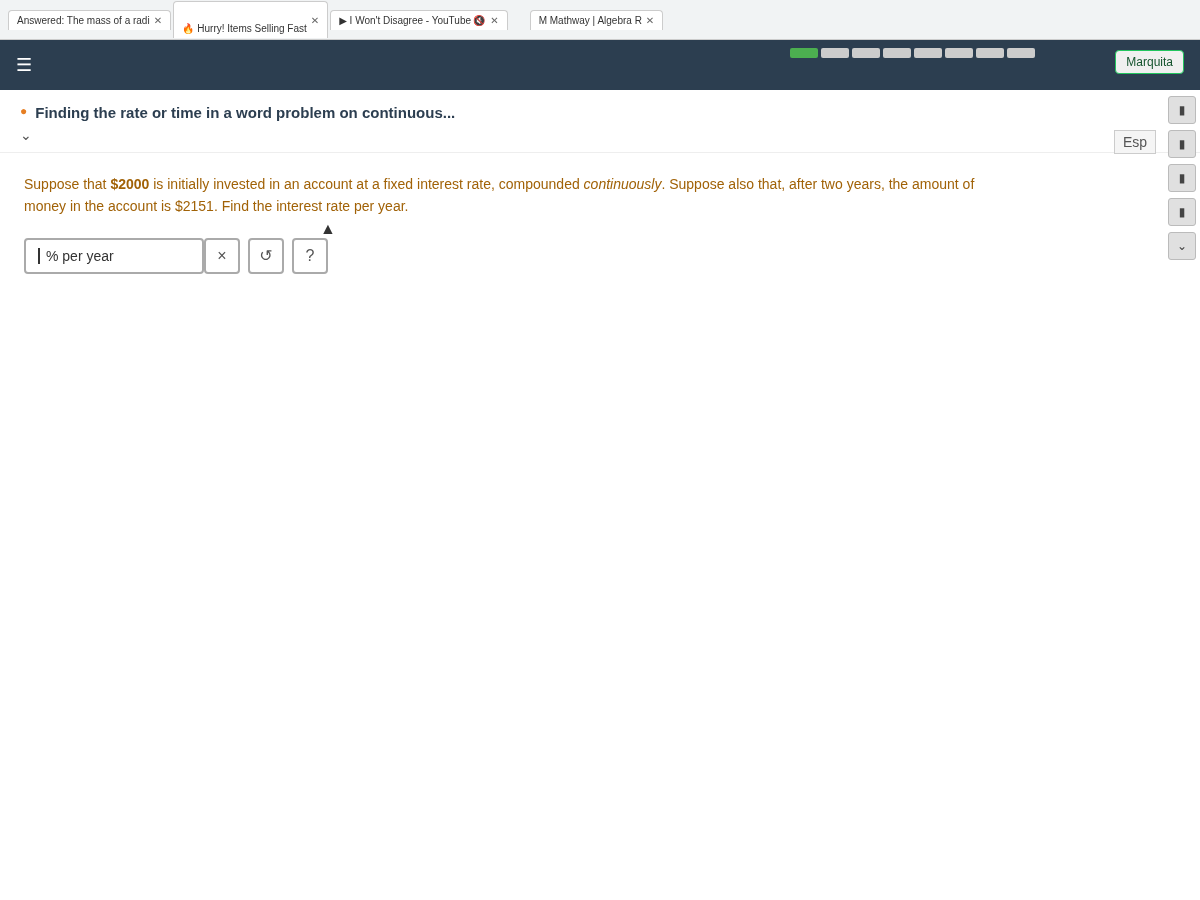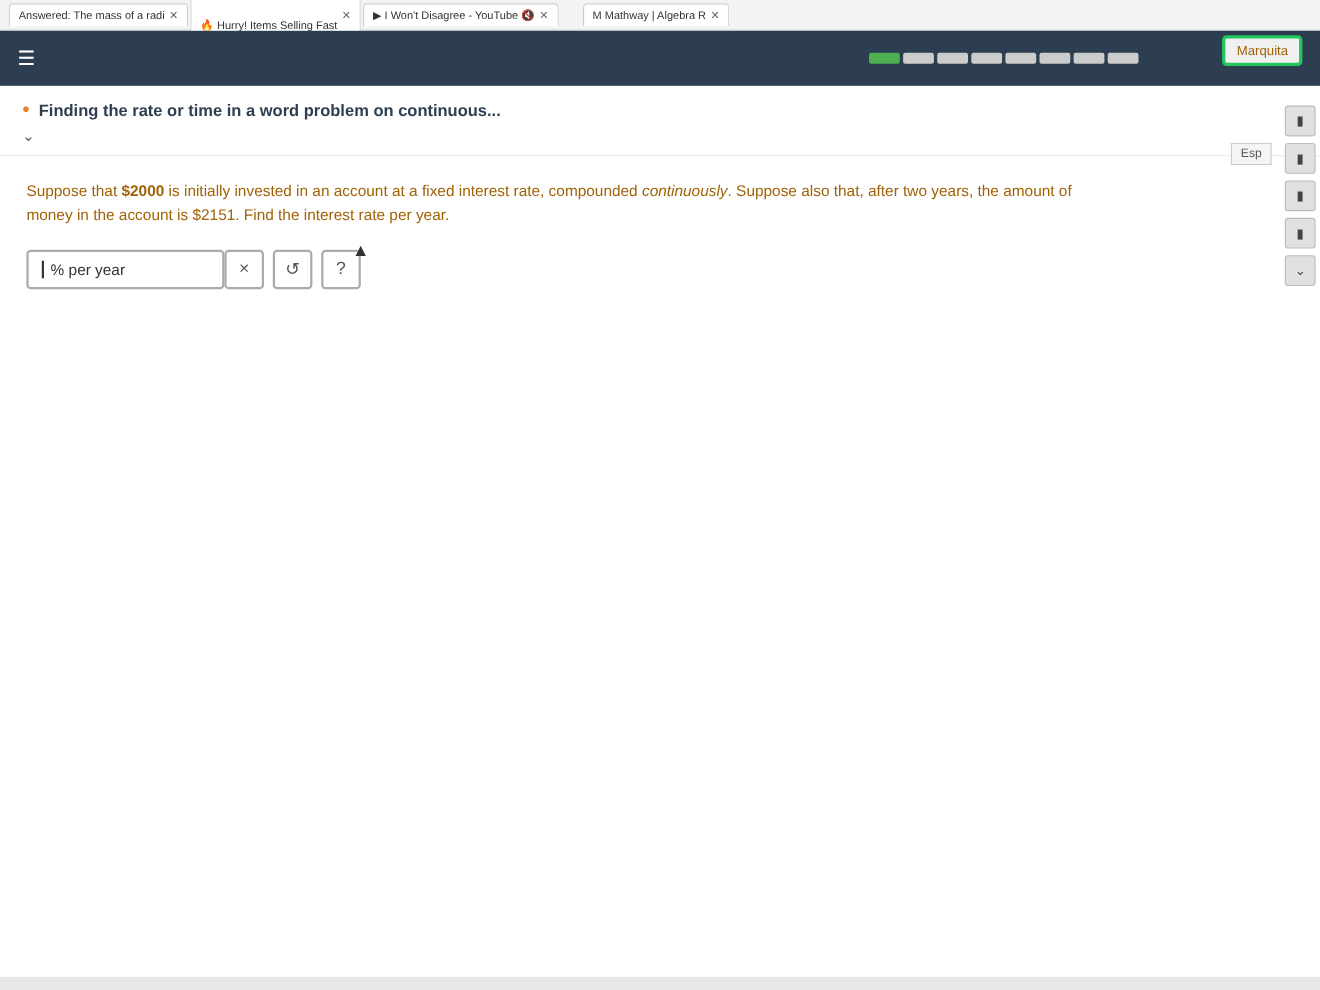--- a/index.html
+++ b/index.html
@@ -9,21 +9,21 @@
       background: #e8e8e8;
       width: 1200px;
       height: 900px;
       overflow: hidden;
       position: relative;
     }
 
     
     .browser-bar {
       width: 100%;
-      height: 28px;
+      height: 40px;
       background: #f1f3f4;
       border-bottom: 1px solid #ccc;
       display: flex;
       align-items: center;
       padding: 0 8px;
       gap: 4px;
       font-size: 11px;
       color: #333;
     }
 
@@ -100,27 +100,27 @@
       background: #4caf50;
     }
 
     .progress-segment.empty {
       background: #ccc;
     }
 
     .marquita-badge {
       position: absolute;
       right: 16px;
-      top: 32px;
+      top: 50px;
       background: #f0f0f0;
-      border: 3px solid #22c55e;
+      border: 1px solid #22c55e;
       border-radius: 4px;
       padding: 4px 10px;
       font-size: 12px;
-      color: #a16207;
+      color: #14532d;
     }
 
     
     .section-header {
       padding: 12px 20px 8px 20px;
       border-bottom: 1px solid #eee;
     }
 
     .section-label {
       font-size: 11px;
@@ -273,21 +273,21 @@
 
     
     .esp-badge {
       position: absolute;
       right: 44px;
       top: 130px;
       background: #f5f5f5;
       border: 1px solid #ccc;
       border-radius: 0;
       padding: 3px 8px;
-      font-size: 11px;
+      font-size: 14px;
       color: #555;
     }
 
     
     .cursor-arrow {
       position: absolute;
       left: 320px;
       top: 220px;
       font-size: 16px;
       color: #333;

